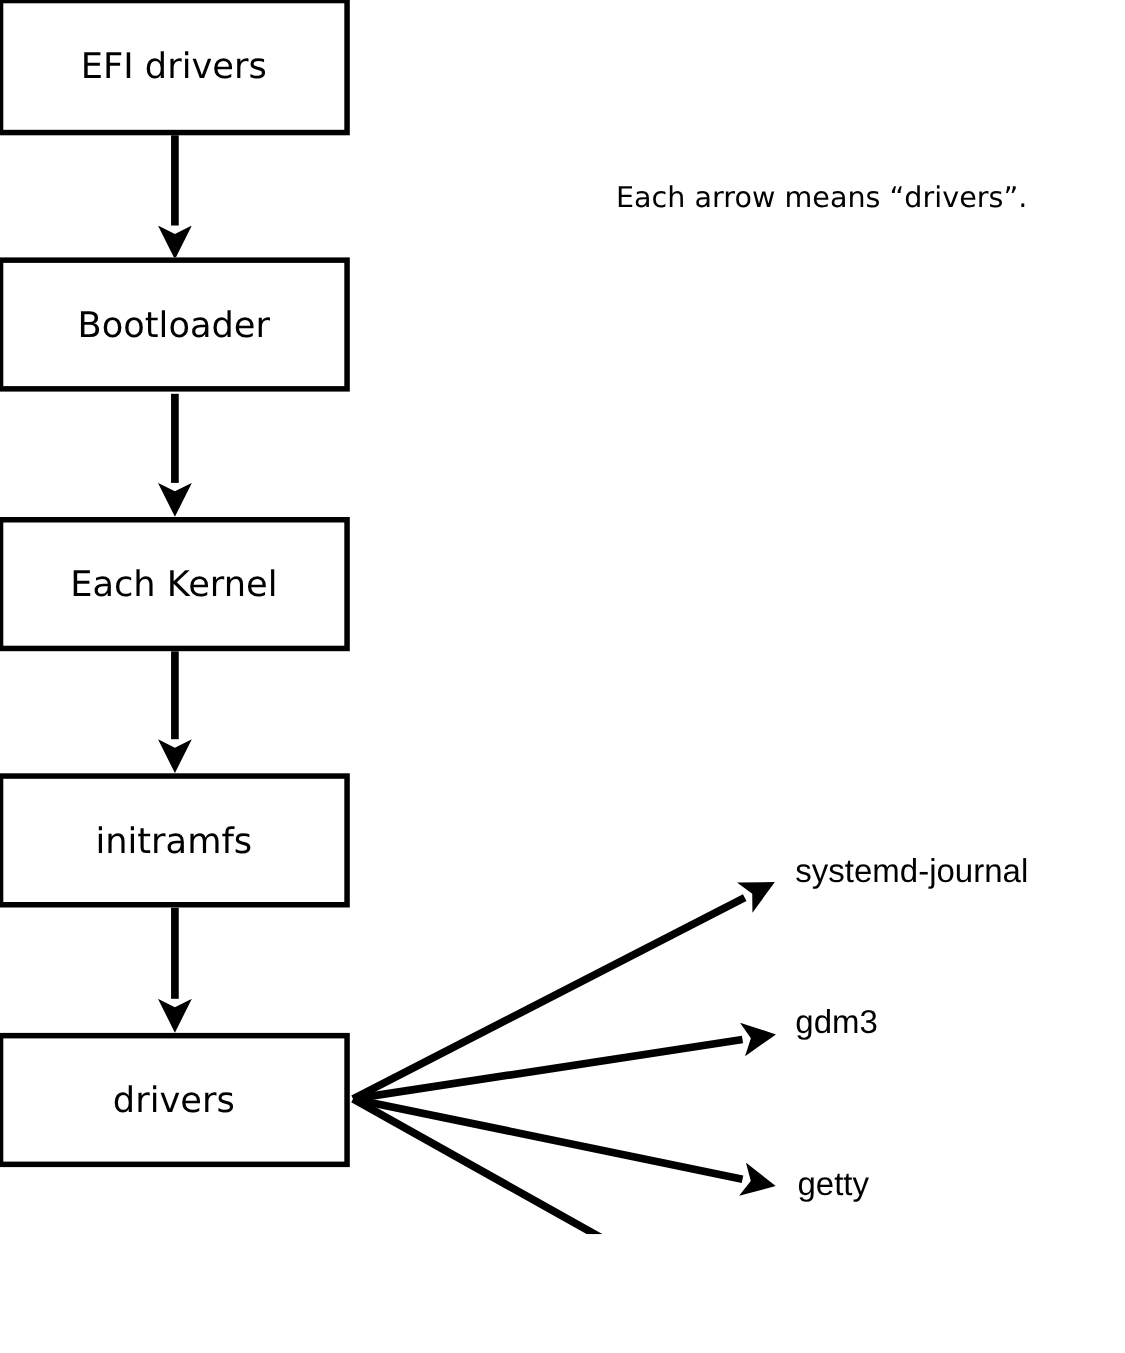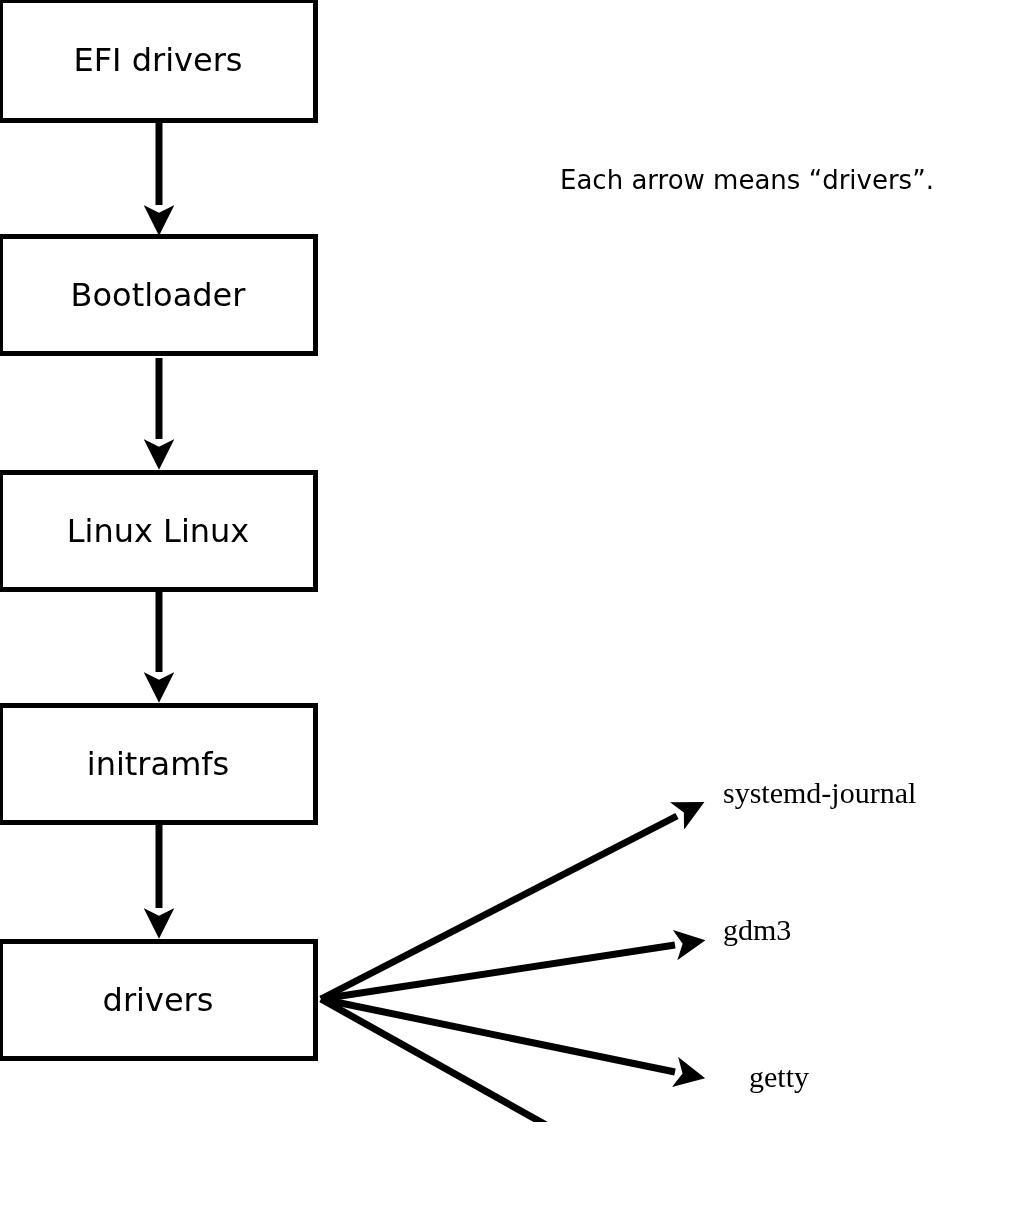--- a/index.html
+++ b/index.html
@@ -50,31 +50,31 @@
     position: absolute;
     left: 560px;
     top: 180px;
     transform: translateY(-50%);
     font-size: 26px;
     white-space: nowrap;
   }
   .fan-label {
     position: absolute;
     transform: translateY(-50%);
-    font-family: Liberation Serif, serif;
+    font-family: Liberation Sans, sans-serif;
     font-size: 30px;
     white-space: nowrap;
   }
   .fan-label.sans {
     font-family: "DejaVu Sans", sans-serif;
     margin-top: 30px;
   }
   .label-systemd-journal { left: 723px; top: 793px;  }
   .label-gdm3            { left: 723px; top: 930px;  }
-  .label-getty           { left: 725px; top: 1077px; margin-left: 24px; }
+  .label-getty           { left: 725px; top: 1077px; }
   .label-sshd            { left: 717px; top: 1212px; }
 </style>
 </head>
 <body>
 
 <div class="canvas">
 
   <svg class="arrow-layer" width="1023" height="1230" viewBox="0 0 1023 1230" xmlns="http://www.w3.org/2000/svg">
     <defs>
       <marker id="ah" viewBox="0 0 10 10" refX="0" refY="5" markerWidth="4.4" markerHeight="4.4" orient="auto" markerUnits="strokeWidth">
@@ -95,21 +95,21 @@
 
   <div class="node-box box-efi">
     <span class="node-label">EFI drivers</span>
   </div>
 
   <div class="node-box box-bootloader">
     <span class="node-label">Bootloader</span>
   </div>
 
   <div class="node-box box-kernel">
-    <span class="node-label">Linux Linux</span>
+    <span class="node-label">Each Kernel</span>
   </div>
 
   <div class="node-box box-initramfs">
     <span class="node-label">initramfs</span>
   </div>
 
   <div class="node-box box-systemd">
     <span class="node-label">drivers</span>
   </div>
 

